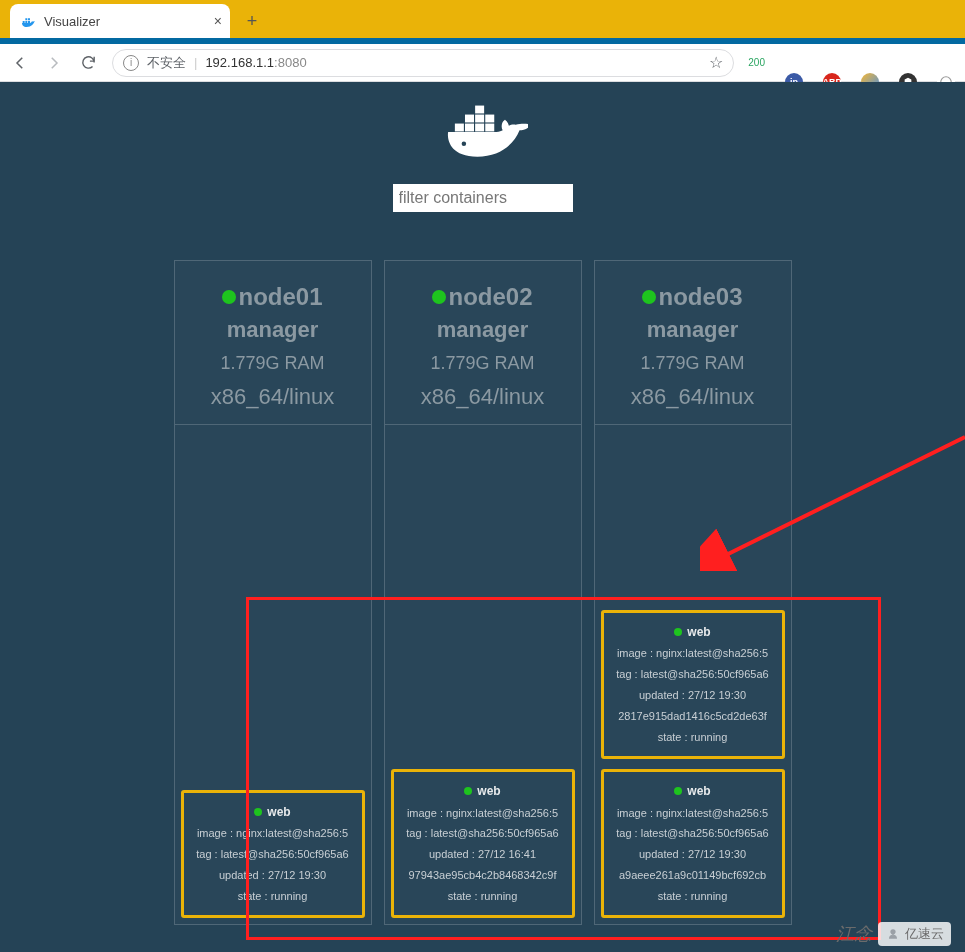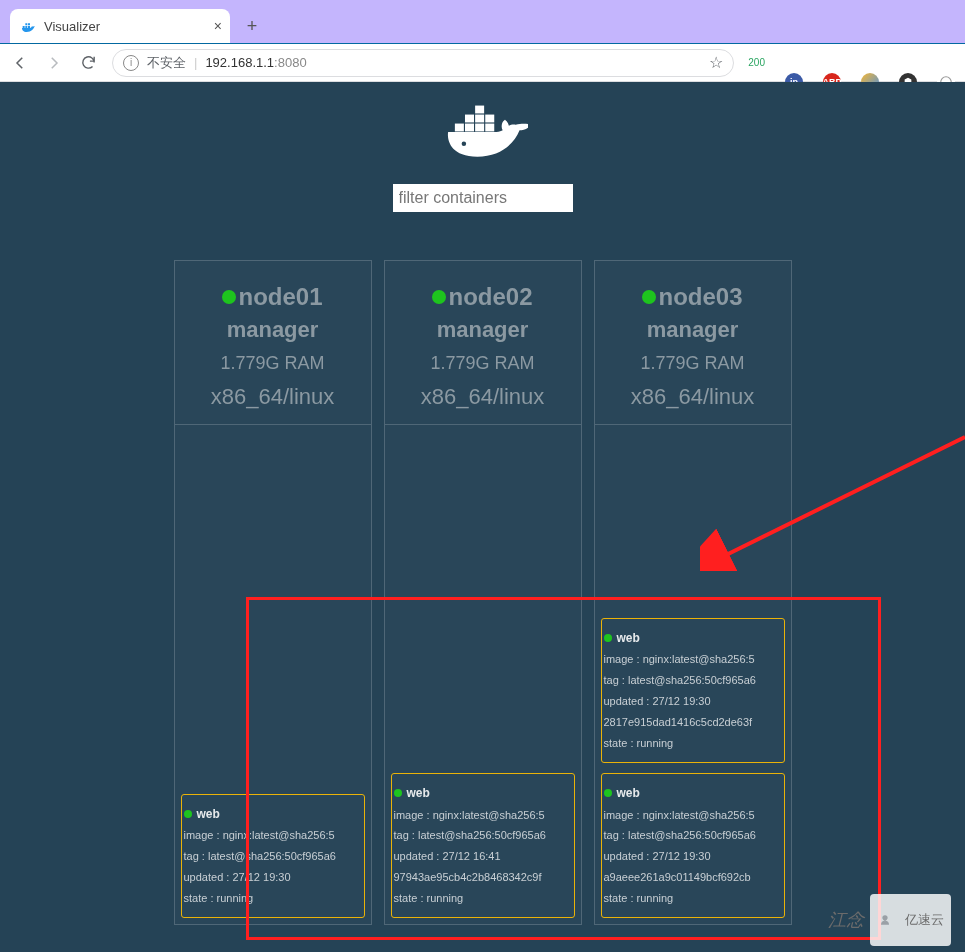--- a/index.html
+++ b/index.html
@@ -9,25 +9,25 @@
     overflow: hidden;
   }
   
   .browser {
     width: 965px; height: 952px;
     background: #fff;
     position: relative;
   }
   .tab-strip {
     height: 44px;
-    background: #c4b5fd;
+    background: #eab308;
     display: flex;
     align-items: flex-end;
     padding-left: 10px;
-    border-bottom: 1px solid #0369a1;
+    border-bottom: 6px solid #0369a1;
   }
   .tab {
     background: #fff;
     border-radius: 8px 8px 0 0;
     height: 34px;
     width: 220px;
     display: flex;
     align-items: center;
     gap: 8px;
     padding: 0 10px;
@@ -154,24 +154,24 @@
   .task-area {
     border-top: 1px solid rgba(255,255,255,0.18);
     min-height: 500px;
     padding: 6px;
     display: flex;
     flex-direction: column;
     justify-content: flex-end;
     gap: 10px;
   }
   .task-card {
-    border: 1px solid #eab308;
+    border: 3px solid #eab308;
     border-radius: 3px;
     padding: 8px 2px;
-    text-align: left;
+    text-align: center;
     color: #c8cfd4;
     font-size: 11px;
     line-height: 1.9;
     overflow: hidden;
     white-space: nowrap;
   }
   .task-title {
     font-weight: 700; font-size: 12px; color: #e6e9eb;
     display: inline-flex; align-items: center; gap: 5px;
   }
@@ -197,22 +197,22 @@
     right: 14px; bottom: 6px;
     display: flex; align-items: center; gap: 6px;
     z-index: 70;
   }
   .watermark .txt {
     color: #6b6b6b; font-size: 18px; font-style: italic; font-family: "SimSun","STSong",serif;
   }
   .watermark .badge {
     background: rgba(255,255,255,0.82);
     border-radius: 4px;
-    padding: 17px 7px;
-    display: flex; align-items: center; gap: 12px;
+    padding: 3px 7px;
+    display: flex; align-items: center; gap: 4px;
     font-size: 13px; color: #6b6b6b;
   }
 </style>
 </head>
 <body>
 
 <div class="browser">
 
   <div class="tab-strip">
     <div class="tab">

